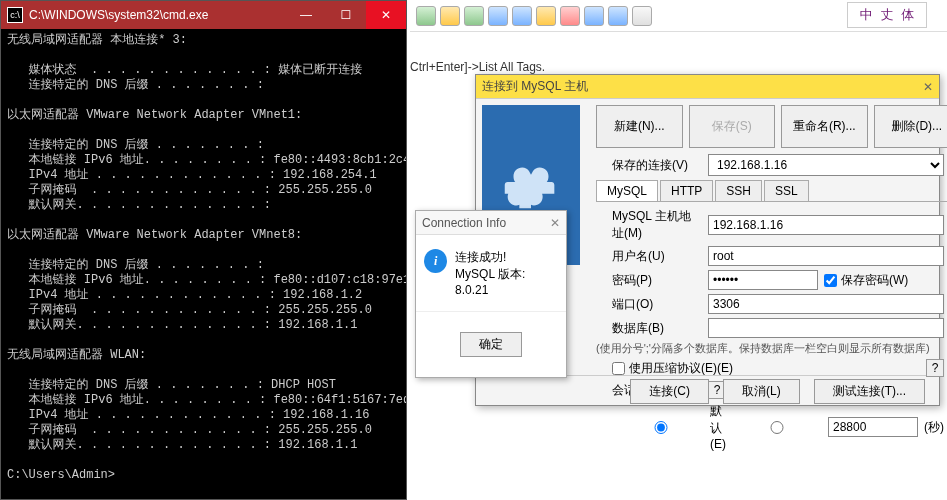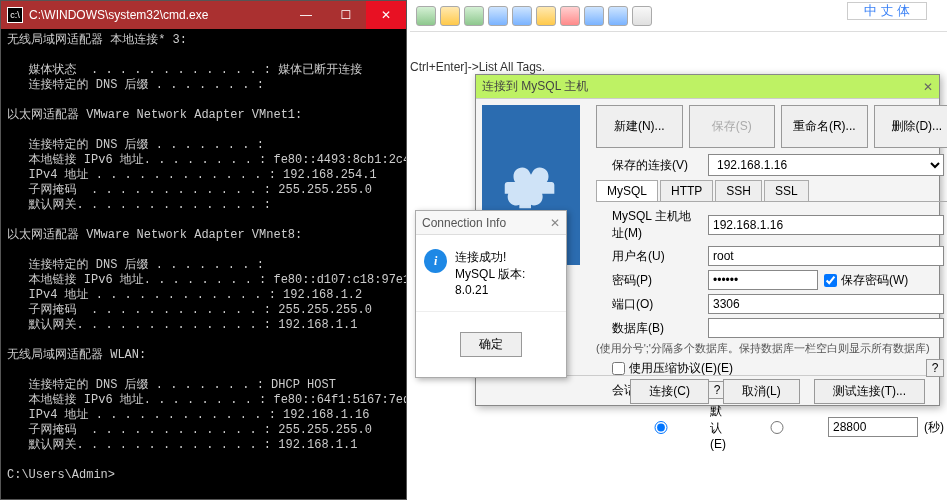--- a/index.html
+++ b/index.html
@@ -15,41 +15,41 @@
 .cmd-btn.close { background:#e81123; }
 .cmd-body { padding: 4px 6px; color:#ccc; font-family: Liberation Mono, monospace; font-size: 12px; line-height: 15px; white-space: pre; overflow:hidden; }
 
 
 .toolbar { position:absolute; left:410px; top:0; right:0; height:32px; display:flex; align-items:center; gap:4px; padding:2px 6px; border-bottom:1px solid #ddd; }
 .tool-ico { width:20px; height:20px; border:1px solid #aaa; border-radius:3px; background:linear-gradient(#f8f8f8,#e0e0e0); }
 .tool-ico.g { background:linear-gradient(#d4f0d4,#8ec88e); }
 .tool-ico.y { background:linear-gradient(#ffe9b0,#ffc94a); }
 .tool-ico.b { background:linear-gradient(#cde4ff,#7ab3ff); }
 .tool-ico.r { background:linear-gradient(#ffd0d0,#ff8a8a); }
-.decor { position:absolute; right:20px; top:2px; width:80px; height:18px; border:1px solid #ccc; display:flex; align-items:center; justify-content:center; gap:8px; color:#3b82f6; font-size:13px; }
+.decor { position:absolute; right:20px; top:2px; width:80px; height:26px; border:1px solid #ccc; display:flex; align-items:center; justify-content:center; gap:8px; color:#701a75; font-size:13px;font-family:Liberation Mono, monospace; }
 
 .hint-bar { position:absolute; left:410px; top:60px; font-size:12px; color:#333; }
 
 
 .tree { position:absolute; left:10px; top:362px; width:90px; font-size:12px; color:#333; }
 .tree-item { display:flex; align-items:center; gap:4px; height:18px; padding-left:8px; }
 .tree-ico { width:12px; height:12px; background:#cde4ff; border:1px solid #7aa; }
 
 
 .dlg-info { position:absolute; left:415px; top:210px; width:152px; background:#fff; border:1px solid #aaa; box-shadow:2px 2px 6px rgba(0,0,0,.3); }
 .dlg-info .hdr { height:24px; display:flex; align-items:center; padding:0 6px; color:#555; border-bottom:1px solid #ddd; background:#f7f7f7; }
 .dlg-info .hdr .x { margin-left:auto; cursor:pointer; color:#888; }
 .dlg-info .body { padding:14px 8px; display:flex; gap:8px; align-items:flex-start; }
 .info-i { width:24px; height:24px; border-radius:50%; background:#1e88e5; color:#fff; display:flex; align-items:center; justify-content:center; font-weight:bold; font-style:italic; font-family:serif; }
 .dlg-info .foot { text-align:center; padding:20px; border-top:1px solid #eee; }
 .btn { padding:3px 18px; border:1px solid #999; background:#efefef; cursor:pointer; font-size:12px; }
 
 
 .dlg-mysql { position:absolute; left:475px; top:74px; width:465px; height:332px; background:#f4f4f4; border:1px solid #888; box-shadow:2px 2px 8px rgba(0,0,0,.3); }
-.dlg-mysql .hdr { height:24px; background:#bef264; border-bottom:1px solid #ccc; display:flex; align-items:center; padding:3px 6px; color:#444; }
+.dlg-mysql .hdr { height:24px; background:#fde047; border-bottom:1px solid #ccc; display:flex; align-items:center; padding:3px 6px; color:#444; }
 .dlg-mysql .hdr .x { margin-left:auto; cursor:pointer; color:#666; }
 .dlg-mysql .content { display:flex; height:276px; }
 .side-img { width:110px; padding:6px; display:flex; flex-direction:column; align-items:center; justify-content:space-between; }
 .puzzle { width:98px; height:160px; background:#2b6cb0; display:flex; align-items:center; justify-content:center; }
 .puzzle svg { width:70px; height:70px; }
 .mysql-logo { font-size:11px; color:#00618a; text-align:center; line-height:1; }
 .mysql-logo b { font-size:18px; color:#e48e00; }
 
 .form { flex:1; padding:6px 10px; font-size:12px; }
 .top-btns { display:flex; gap:6px; margin-bottom:6px; }

